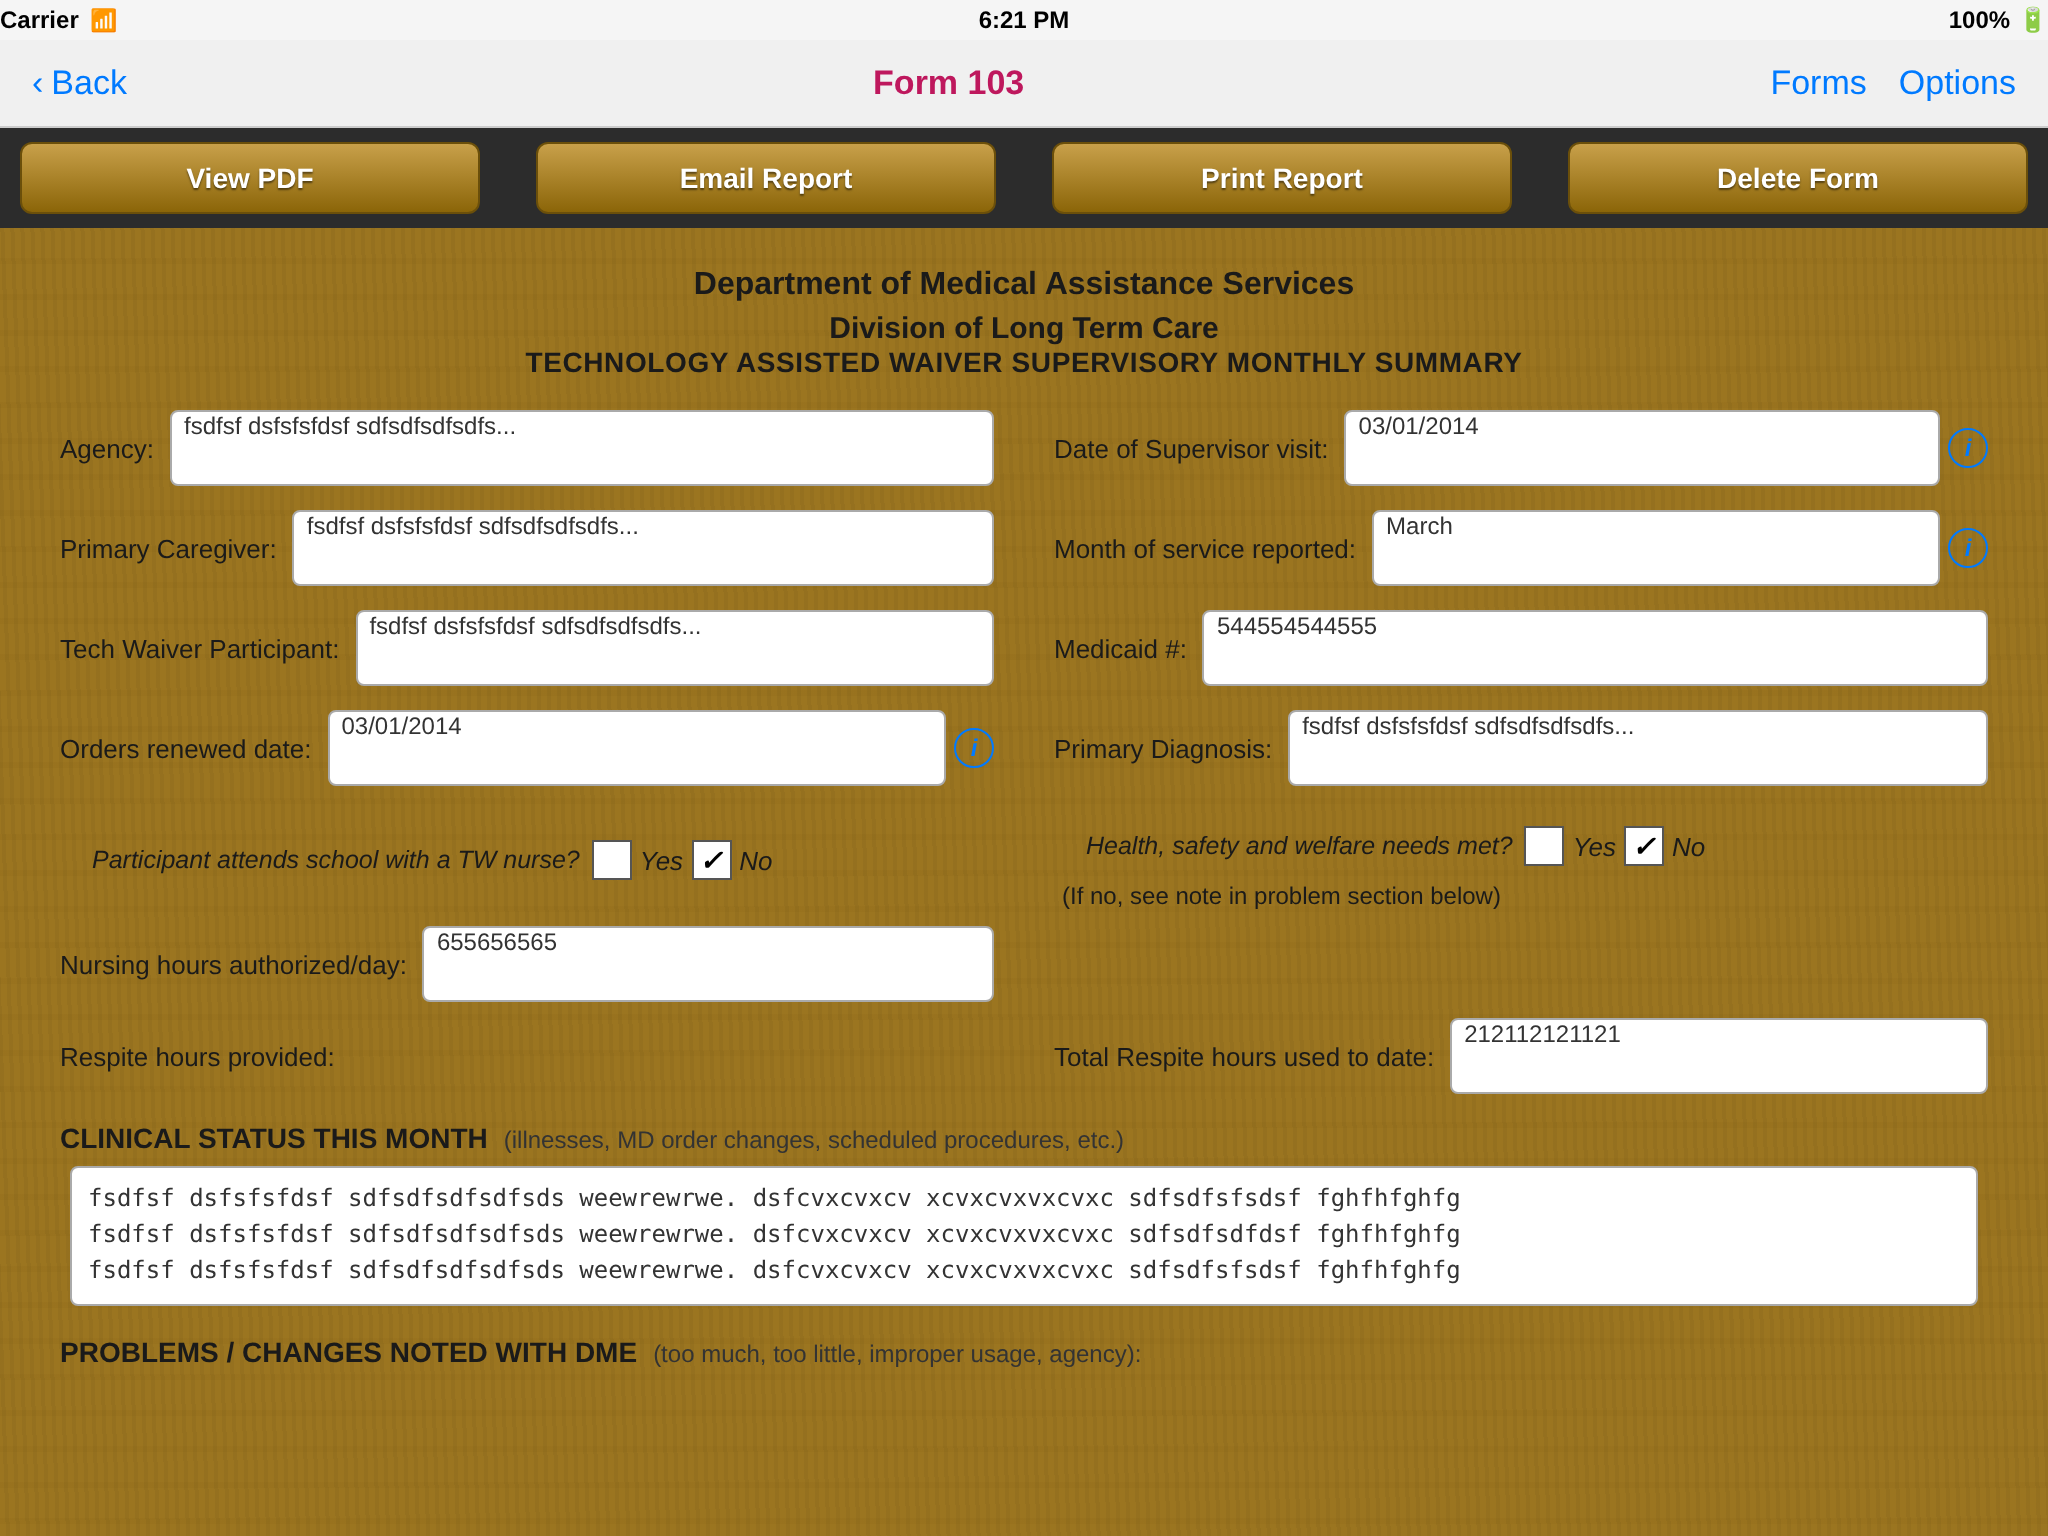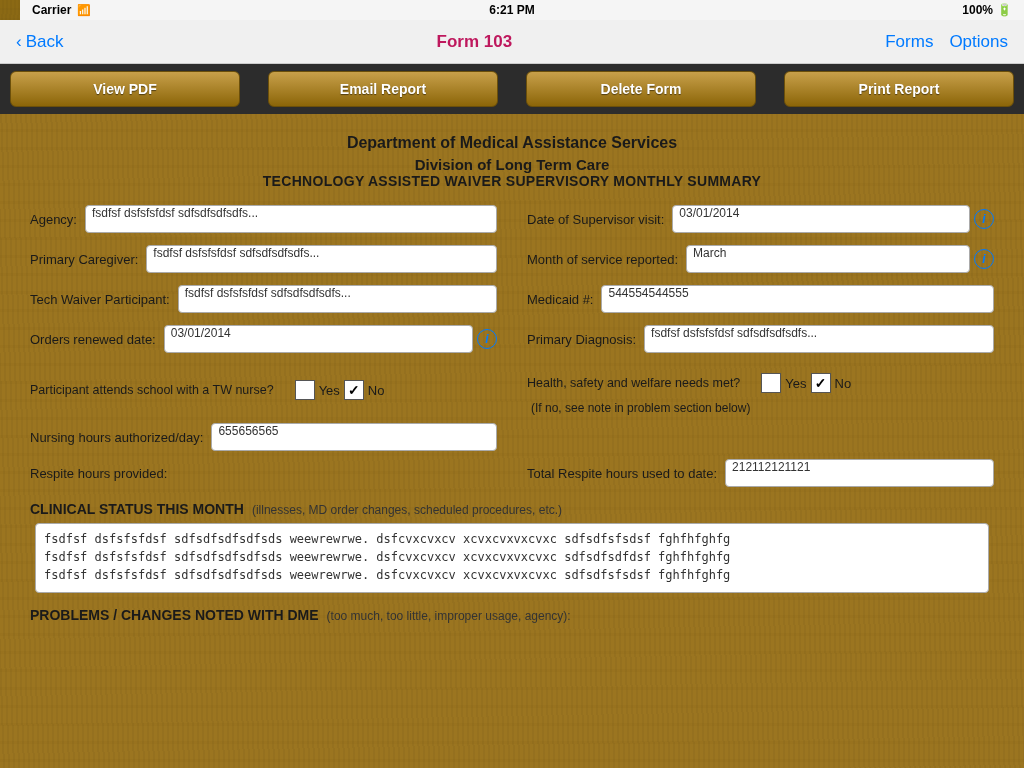--- a/index.html
+++ b/index.html
@@ -32,25 +32,24 @@
         );
     }
 
     
     .status-bar {
       background: #f5f5f5;
       height: 20px;
       display: flex;
       align-items: center;
       justify-content: space-between;
-      padding: 0 12px;
+      padding: 0 0;
       font-size: 12px;
       font-weight: 600;
       color: #000;
-      margin-left: 20px;
     }
     .status-left { display: flex; align-items: center; gap: 6px; }
     .status-center { position: absolute; left: 50%; transform: translateX(-50%); font-size: 12px; font-weight: 600; }
     .status-right { display: flex; align-items: center; gap: 4px; font-size: 12px; }
     .wifi-icon { font-size: 11px; }
 
     
     .nav-bar {
       background: #f0f0f0;
       border-bottom: 1px solid #ccc;
@@ -173,21 +172,21 @@
     }
     .form-label {
       font-size: 13px;
       color: #1a1a1a;
       font-weight: 500;
       white-space: nowrap;
       min-width: fit-content;
     }
     .form-input {
       flex: 1;
-      height: 28px;
+      height: 38px;
       background: white;
       border: 1px solid #aaa;
       border-radius: 4px;
       padding: 0 6px;
       font-size: 12px;
       color: #333;
       overflow: hidden;
       text-overflow: ellipsis;
       white-space: nowrap;
     }
@@ -214,22 +213,23 @@
       justify-content: center;
       cursor: pointer;
       background: transparent;
       flex-shrink: 0;
     }
 
     
     .checkbox-row {
       display: flex;
       align-items: center;
-      gap: 21px;
-      margin: 8px 0;
+      gap: 6px;
+      margin: 8px 16px;
+      font-style: italic;
     }
     .checkbox-row .form-label {
       font-size: 12.5px;
     }
     .checkbox-box {
       width: 20px;
       height: 20px;
       border: 1.5px solid #555;
       background: white;
       display: flex;
@@ -325,22 +325,22 @@
   <div class="nav-title">Form 103</div>
   <div class="nav-right">
     <a>Forms</a>
     <a>Options</a>
   </div>
 </div>
 
 <div class="toolbar">
   <button class="toolbar-btn">View PDF</button>
   <button class="toolbar-btn">Email Report</button>
+  <button class="toolbar-btn">Print Report</button>
   <button class="toolbar-btn">Delete Form</button>
-  <button class="toolbar-btn">Print Report</button>
 </div>
 
 <div class="main-content wood-bg">
 
   
   <div class="form-header">
     <h2>Department of Medical Assistance Services</h2>
     <h3>Division of Long Term Care</h3>
     <h4>TECHNOLOGY ASSISTED WAIVER SUPERVISORY MONTHLY SUMMARY</h4>
   </div>

